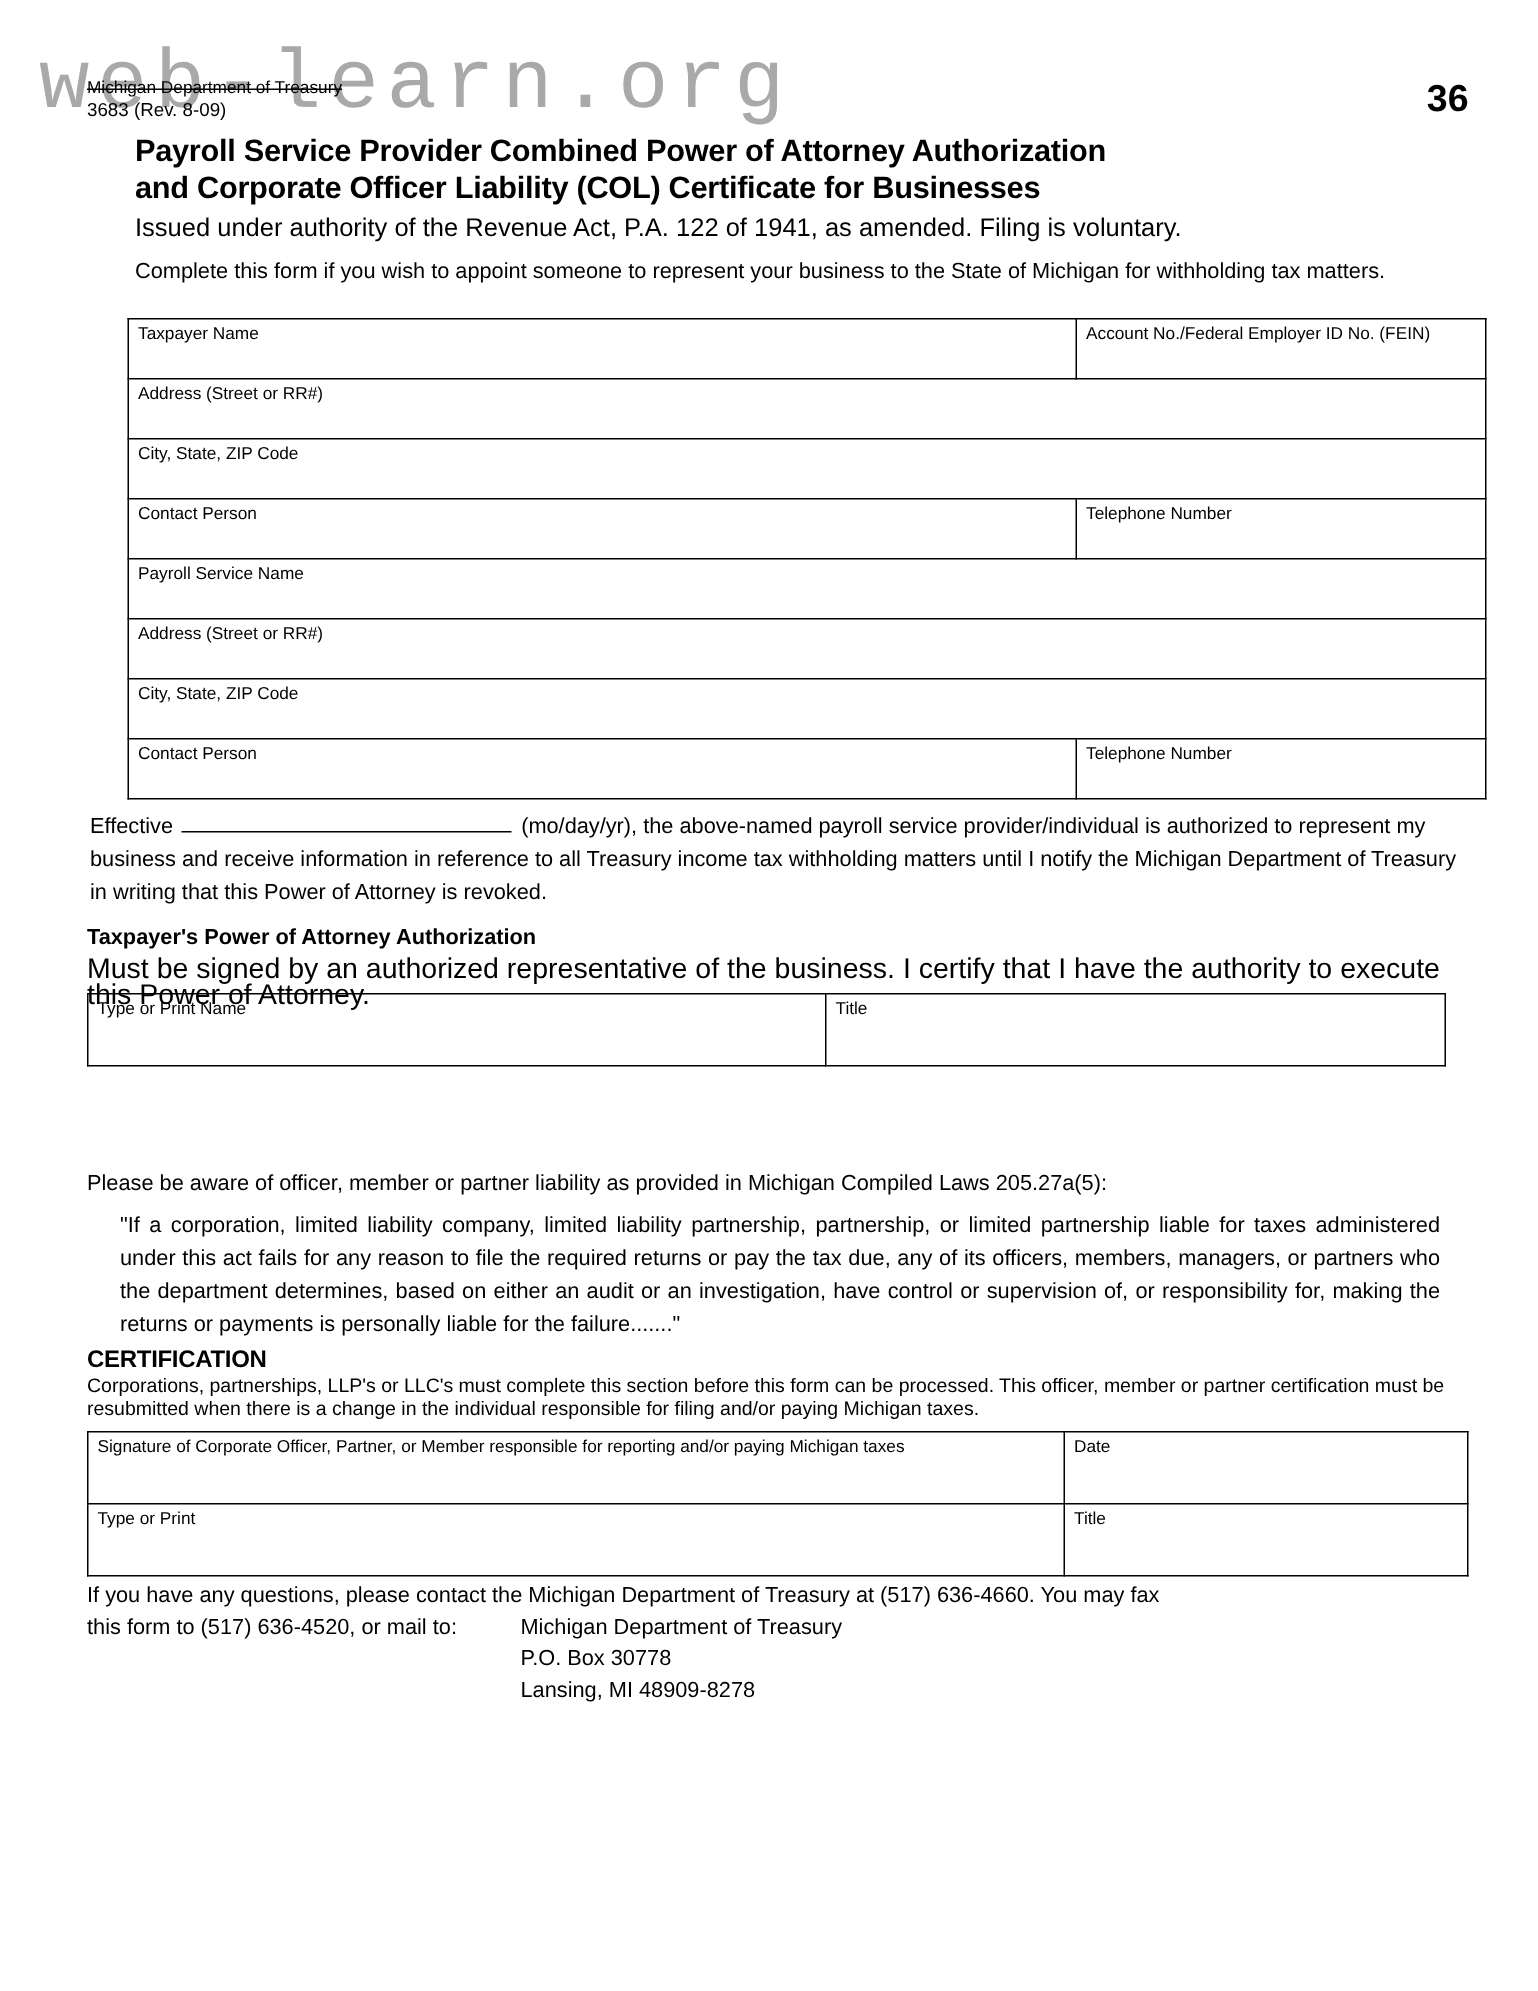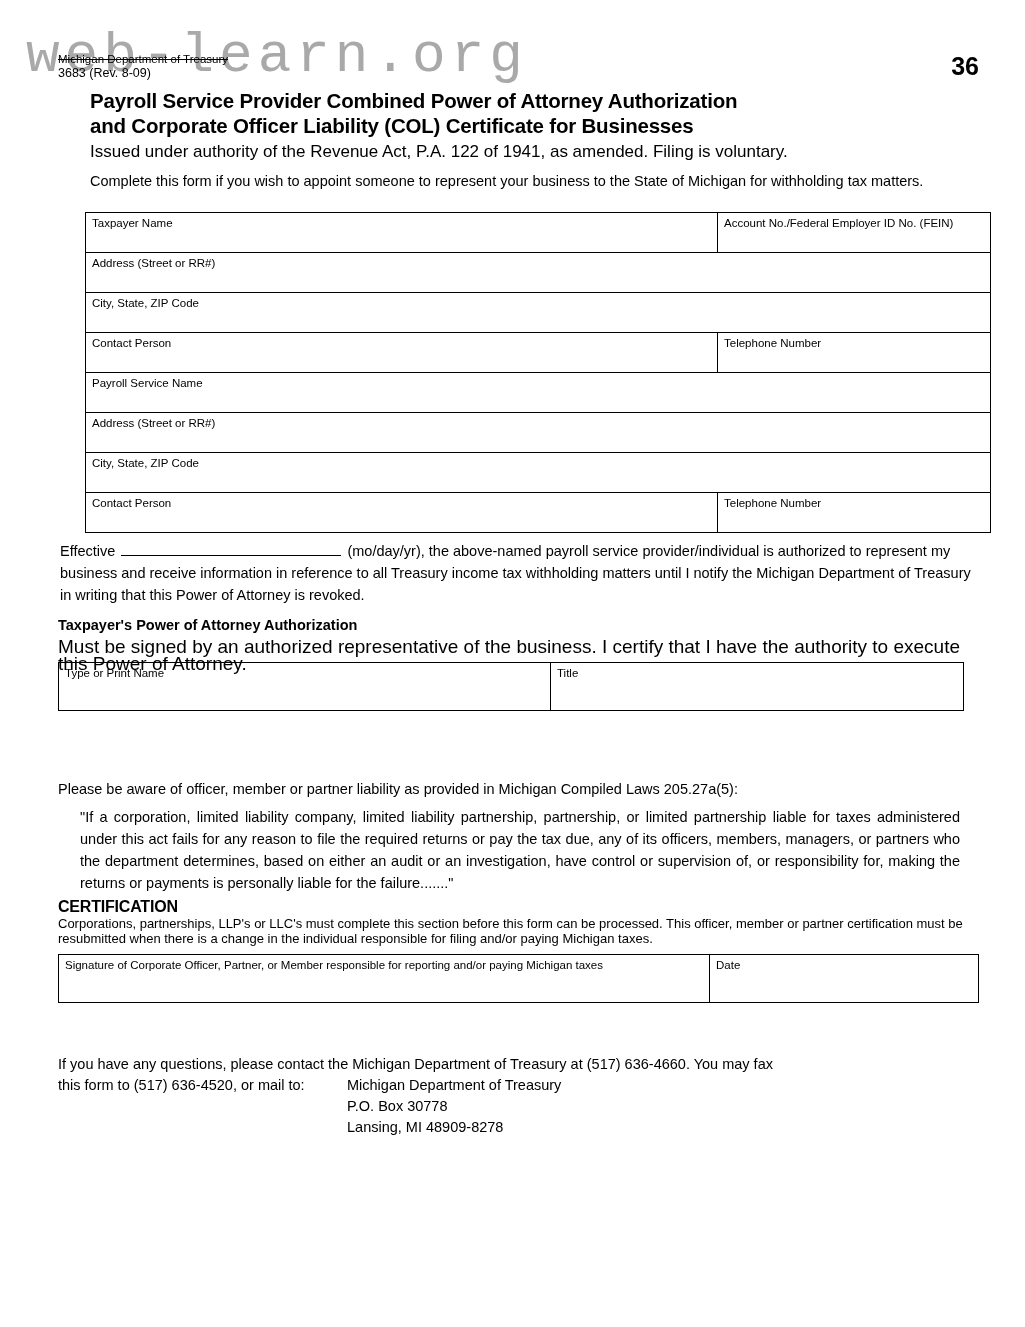--- a/index.html
+++ b/index.html
@@ -280,20 +280,24 @@
 
   <div class="section-heading" id="heading-certification">CERTIFICATION</div>
   <div class="sub-note" id="note-certification">Corporations, partnerships, LLP's or LLC's must complete this section before this form can be processed.  This officer, member or partner certification must be resubmitted when there is a change in the individual responsible for filing and/or paying Michigan taxes.</div>
 
   <table class="form-table" id="table-certification">
     <tbody>
       <tr>
         <td style="width:644px">Signature of Corporate Officer, Partner, or Member responsible for reporting and/or paying Michigan taxes</td>
         <td style="width:262px">Date</td>
       </tr>
+      <tr>
+        <td style="width:457px">Type or Print</td>
+        <td>Title</td>
+      </tr>
     </tbody>
   </table>
 
   <div class="footer-block">
     <div>If you have any questions, please contact the Michigan Department of Treasury at (517) 636-4660. You may fax</div>
     <div>this form to (517) 636-4520, or mail to:</div>
   </div>
   <div class="footer-addr">
     <div>Michigan Department of Treasury</div>
     <div>P.O. Box 30778</div>

